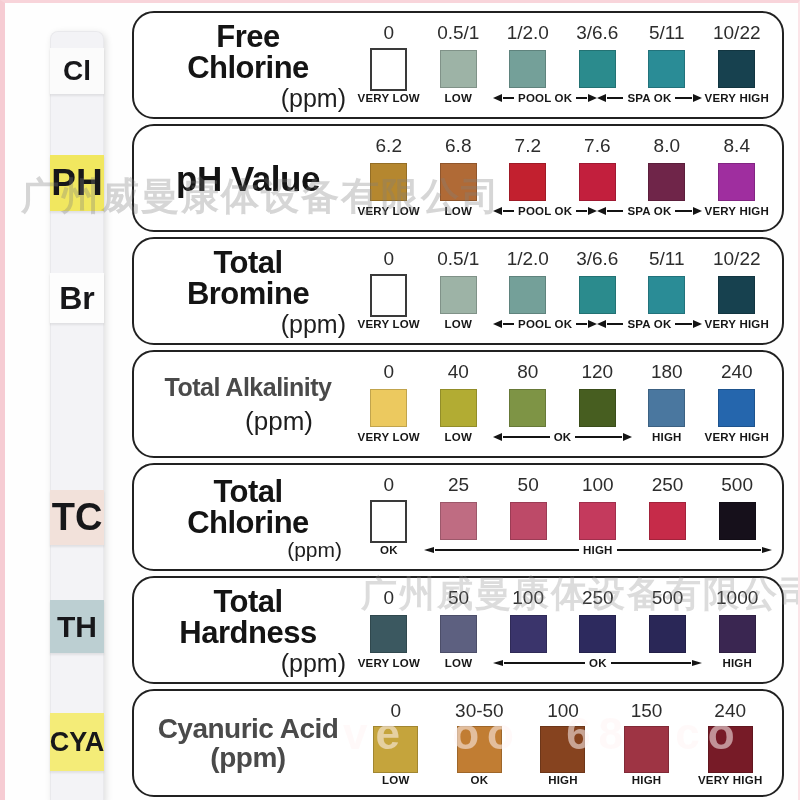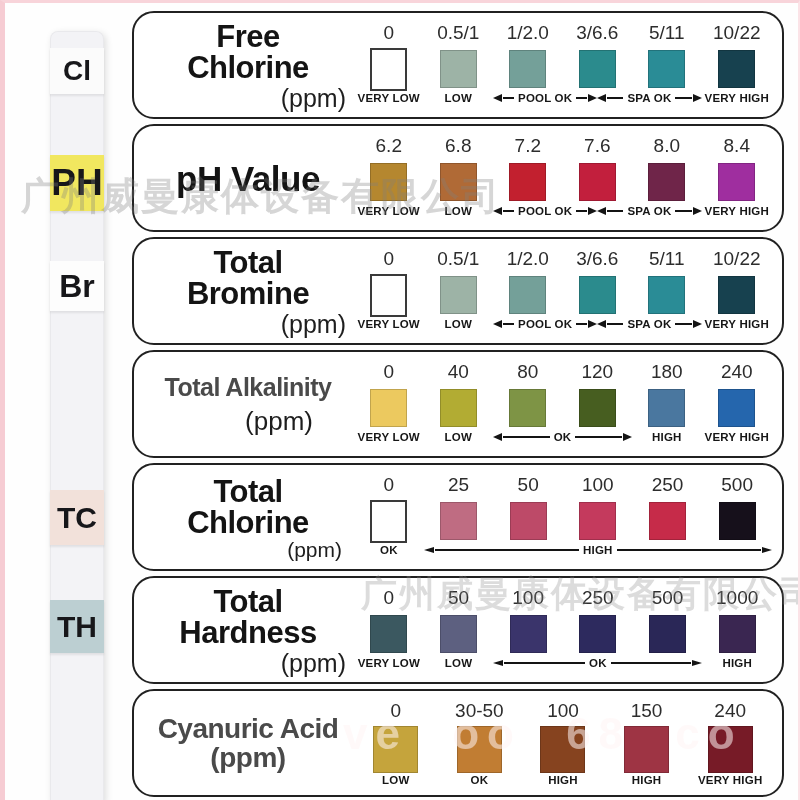--- a/index.html
+++ b/index.html
@@ -7,23 +7,23 @@
   .page{position:relative;width:800px;height:800px;background:#fefefe;overflow:hidden;box-sizing:border-box;
         border-left:5px solid #f6ccd3;border-top:3px solid #f8d4da;border-right:2px solid #fbe3e7;}
 
   
   .strip{position:absolute;left:45px;top:28px;width:54px;height:772px;background:#f3f3f6;
          border-radius:8px 8px 0 0;box-shadow:2px 2px 7px rgba(0,0,0,0.13), inset 0 0 0 1px rgba(0,0,0,0.04);z-index:2;}
   .pad{position:absolute;left:0;width:100%;display:flex;align-items:center;justify-content:center;
        font-weight:600;color:#17171a;box-shadow:0 2px 2px rgba(0,0,0,0.08);}
   .pad.p0{top:17px;height:46px;font-size:28px;}
   .pad.p1{top:124px;height:56px;font-size:37px;font-weight:700;}
-  .pad.p2{top:230px;height:50px;font-size:32px;}
+  .pad.p2{top:242px;height:50px;font-size:32px;}
   .pad.p3{top:334px;height:56px;font-size:24px;}
-  .pad.p4{top:459px;height:55px;font-size:30px;}
+  .pad.p4{top:459px;height:55px;font-size:38px;}
   .pad.p5{top:569px;height:53px;font-size:30px;text-align:center;}
   .pad.p6{top:682px;height:58px;font-size:27px;}
 
   
   .rows{position:absolute;left:127px;top:8px;width:652px;z-index:1;}
   .card{display:flex;background:#ffffff;border:2.5px solid #212121;border-radius:22px;height:108px;
         margin-bottom:5px;padding:4px 10px 2px 8px;box-sizing:border-box;}
   .title{flex:0 0 212px;width:212px;display:flex;flex-direction:column;justify-content:center;align-items:center;line-height:1.02;}
   .tl{font-weight:700;font-size:31px;letter-spacing:-0.5px;white-space:nowrap;}
   .unit{font-size:25px;font-weight:400;color:#1e1e1e;align-self:flex-end;margin-right:8px;margin-top:2px;}
@@ -71,20 +71,23 @@
       </div>
       <div class="pad p2" style="background: rgb(253, 253, 253);">
         <span>Br</span>
       </div>
       <div class="pad p4" style="background: rgb(242, 225, 218);">
         <span>TC</span>
       </div>
       <div class="pad p5" style="background: rgb(188, 207, 210);">
         <span>TH</span>
       </div>
+      <div class="pad p6" style="background: rgb(244, 236, 120);">
+        <span>CYA</span>
+      </div>
     </div>
   <div class="rows">
       <section class="card v-stack-right">
         <div class="title" style="color: rgb(20, 20, 20);">
           <div class="tl">Free</div>
           <div class="tl">Chlorine</div>
           <div class="unit">(ppm)</div>
         </div>
         <div class="grid" style="grid-template-columns: repeat(6, 1fr);">
           <div class="val" style="grid-area: 1 / 1;">0</div>

